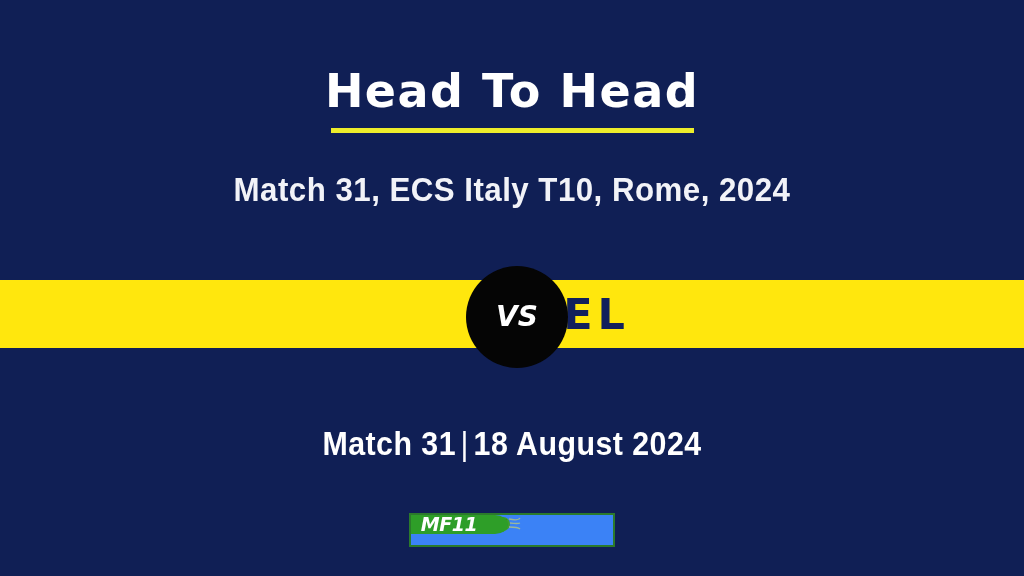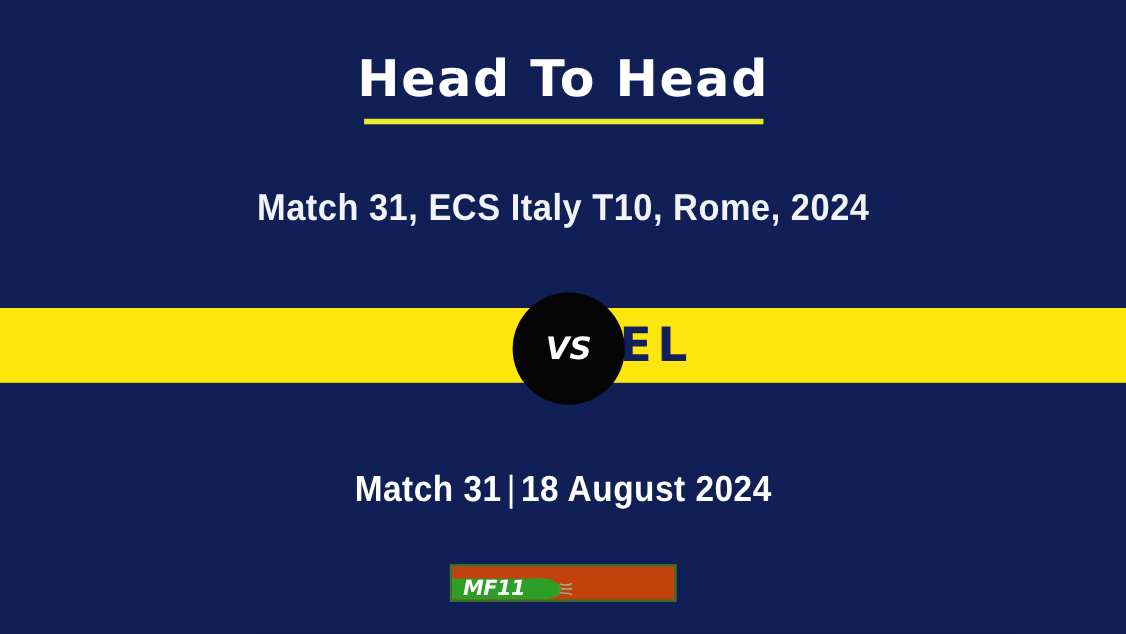--- a/index.html
+++ b/index.html
@@ -14,21 +14,21 @@
 
   .banner {
     position:relative;
     width:1024px; height:576px;
     background:#101f55;
   }
 
   
   .title-block {
     position:absolute;
-    top:48px; left:0; width:1024px;
+    top:68px; left:0; width:1024px;
     text-align:center;
   }
   .title {
     font-family:"DejaVu Sans", sans-serif;
     font-size:46px;
     font-weight:700;
     color:#ffffff;
     letter-spacing:1.5px;
     line-height:1;
     white-space:nowrap;
@@ -120,24 +120,24 @@
     padding:0 5px;
     color:#ffffff;
   }
 
   
   .logo-wrap {
     position:absolute;
     left:50%; top:513px;
     transform:translateX(-50%);
     width:206px; height:34px;
-    background:#c2410c;
+    background:#3b82f6;
     border:2px solid #2b7a2b;
     display:flex;
-    align-items:flex-end;
+    align-items:flex-start;
     overflow:hidden;
   }
   .logo-mf {
     position:relative;
     background:#2e9e28;
     width:84px;
     display:flex;
     align-items:center;
     justify-content:center;
     padding-right:8px;

